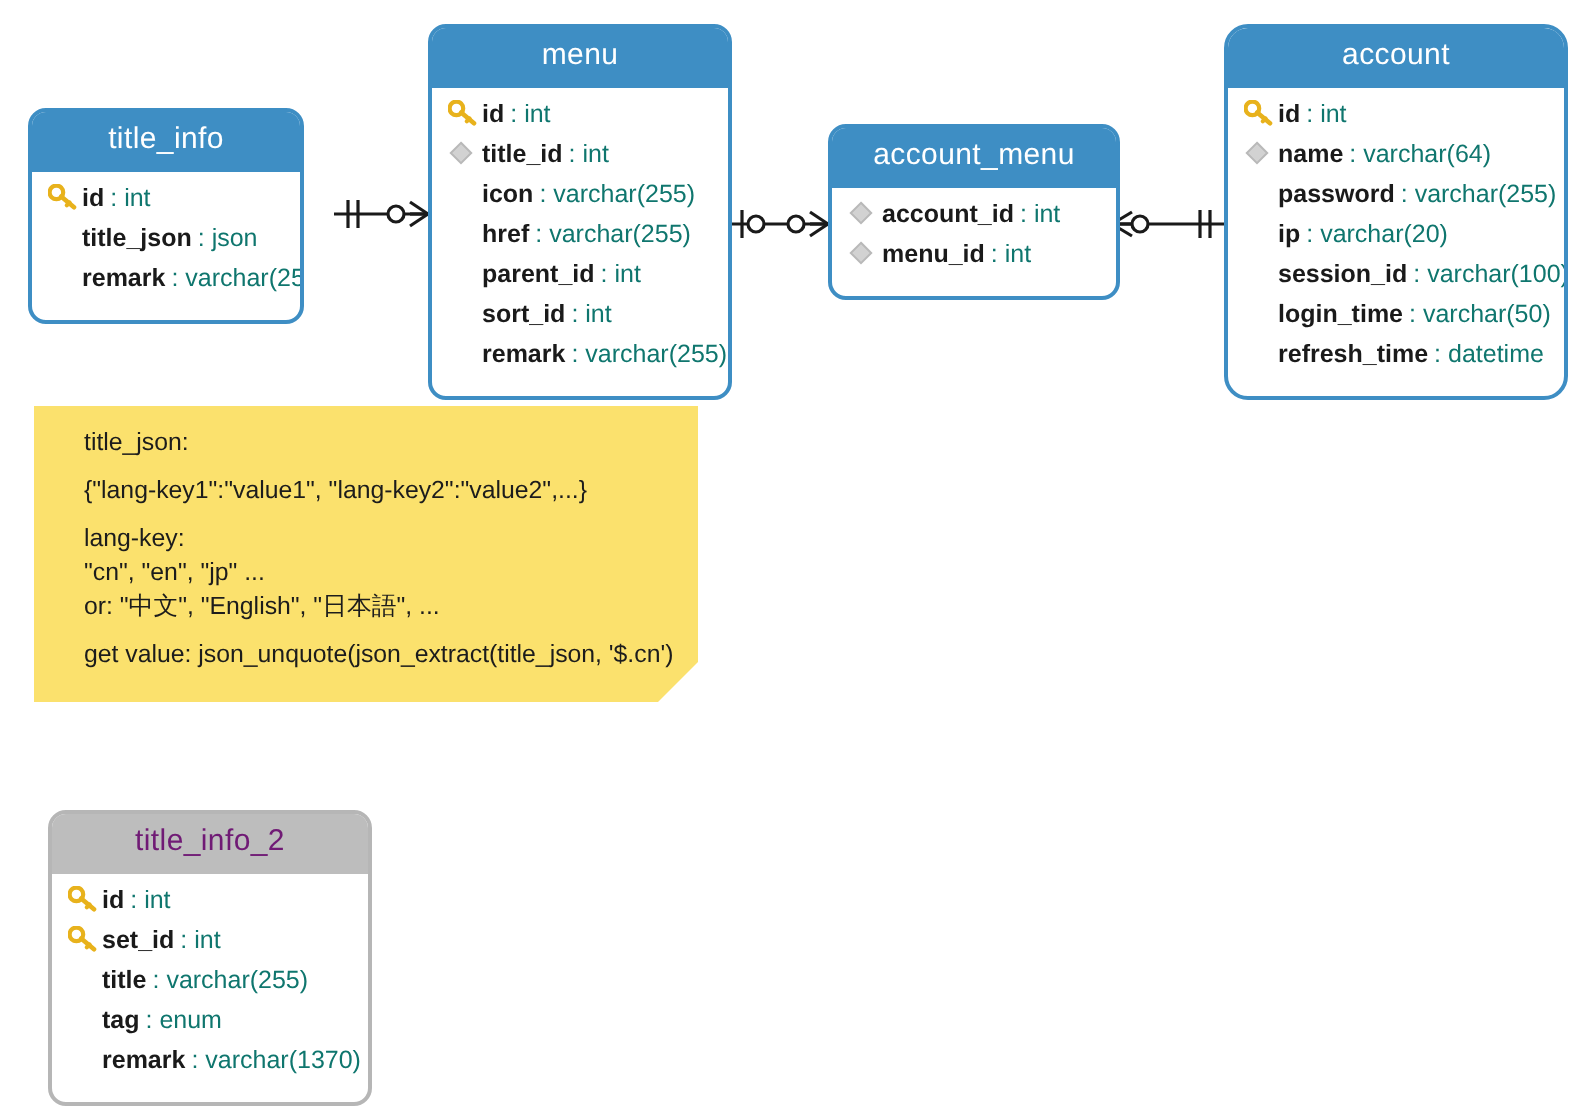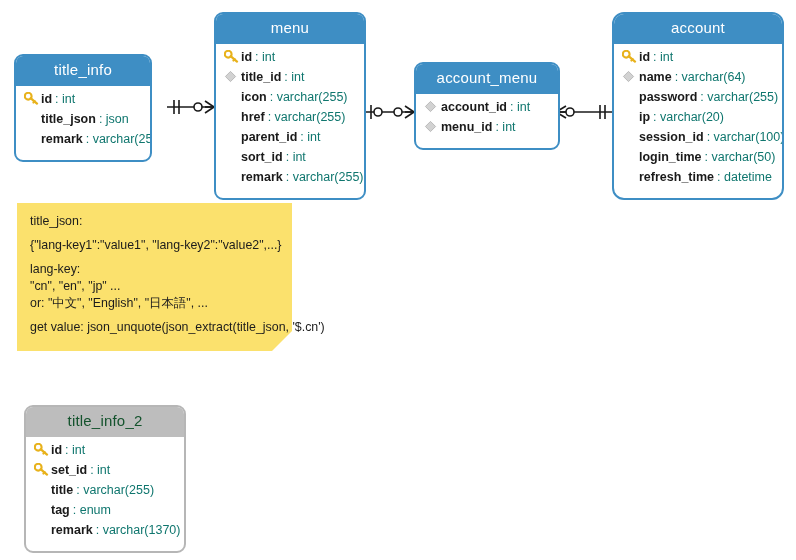--- a/index.html
+++ b/index.html
@@ -23,21 +23,21 @@
   .entity.gray{border-color:#b6b6b6;}
   .entity-header{
     background:#3e8ec4;
     color:#ffffff;
     font-size:15px;
     text-align:center;
     padding:6px 4px 7px 4px;
     line-height:1.1;
     letter-spacing:.2px;
   }
-  .entity.gray .entity-header{background:#bdbdbd;color:#14532d;}
+  .entity.gray .entity-header{background:#bdbdbd;color:#701a75;}
   .entity-body{padding:6px 8px 8px 8px;}
   .field{
     display:flex;align-items:flex-start;
     height:20px;
     font-size:12.5px;
     white-space:nowrap;
   }
   .field-marker{
     width:17px;min-width:17px;height:14px;
     display:flex;align-items:center;justify-content:flex-start;
@@ -260,21 +260,21 @@
           <span class="field-type">:&nbsp;<span>varchar(50)</span></span>
       </div>
       <div class="field">
         <span class="field-marker"></span>
         <span class="field-name">refresh_time</span>
           <span class="field-type">:&nbsp;<span>datetime</span></span>
       </div>
     </div>
   </div>
 
-  <div class="note" style="left:17px;top:203px;width:275px;height:148px;">
+  <div class="note" style="left:17px;top:203px;width:332px;height:148px;padding-left:12px;">
     <div class="note-inner">
       <div class="note-line">title_json:</div>
       <div class="note-line">{"lang-key1":"value1", "lang-key2":"value2",...}</div>
       <div class="note-line tight">lang-key:</div>
       <div class="note-line tight">"cn", "en", "jp" ...</div>
       <div class="note-line">or: "中文", "English", "日本語", ...</div>
       <div class="note-line">get value: json_unquote(json_extract(title_json, '$.cn')</div>
     </div>
     <div class="note-fold"></div>
   </div>

